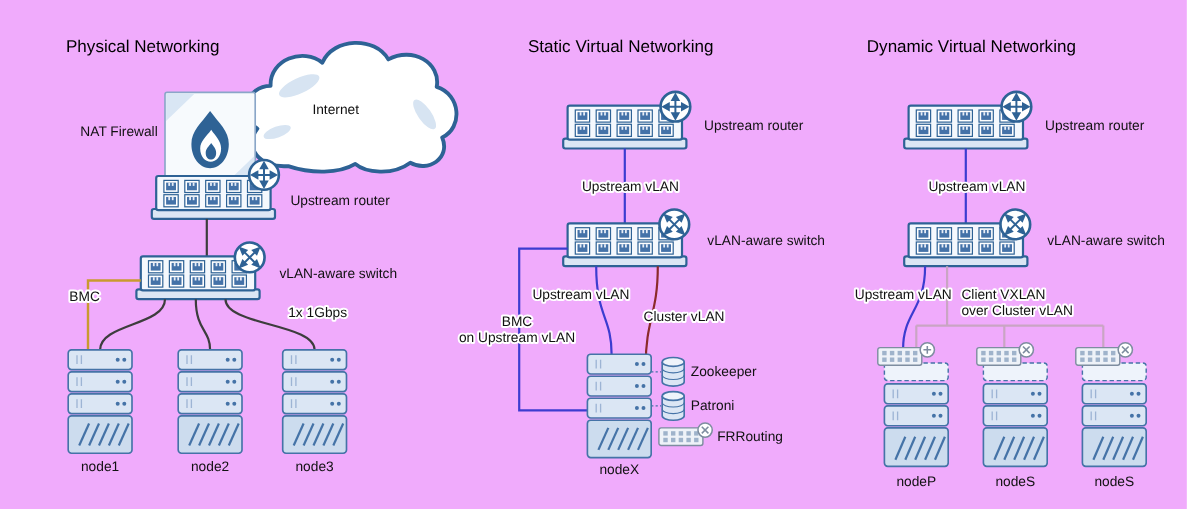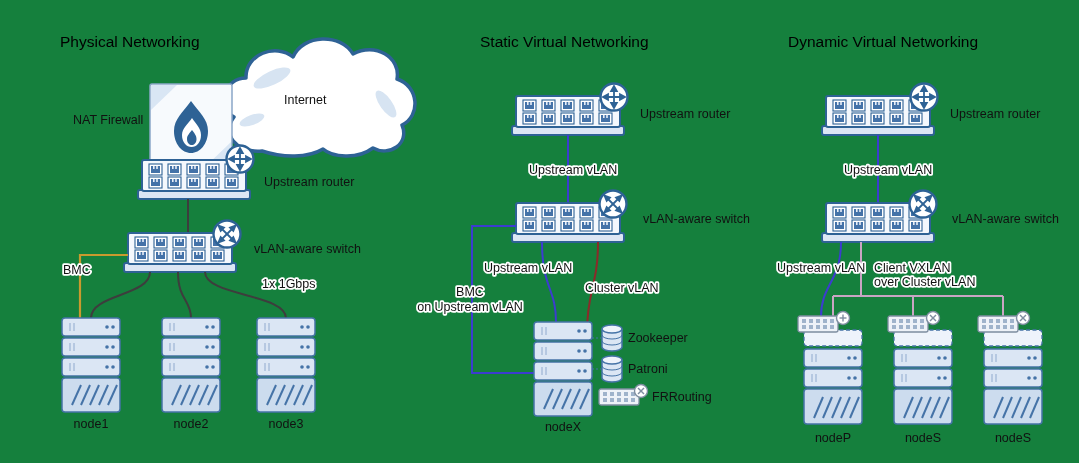--- a/index.html
+++ b/index.html
@@ -1,16 +1,16 @@
 <!DOCTYPE html>
 <html><head>
 <meta charset="utf-8">
 <style>
   html,body { margin:0; padding:0; background:#ffffff; }
-  .stage { width:1079px; height:463px; position:relative; background:#15803d;text-decoration:underline; }
+  .stage { width:1079px; height:463px; position:relative; background:#f0abfc;text-decoration:underline; }
   svg { display:block; }
   text { font-family:"Liberation Sans", sans-serif; font-size:12.5px; fill:#111111; }
   .title { font-size:15.5px; fill:#000000; }
   .halo { paint-order:stroke; stroke:#ffffff; stroke-width:3.5px; stroke-linejoin:round; }
   .mid { text-anchor:middle; }
 </style>
 </head>
 <body>
 
 <div class="stage">

